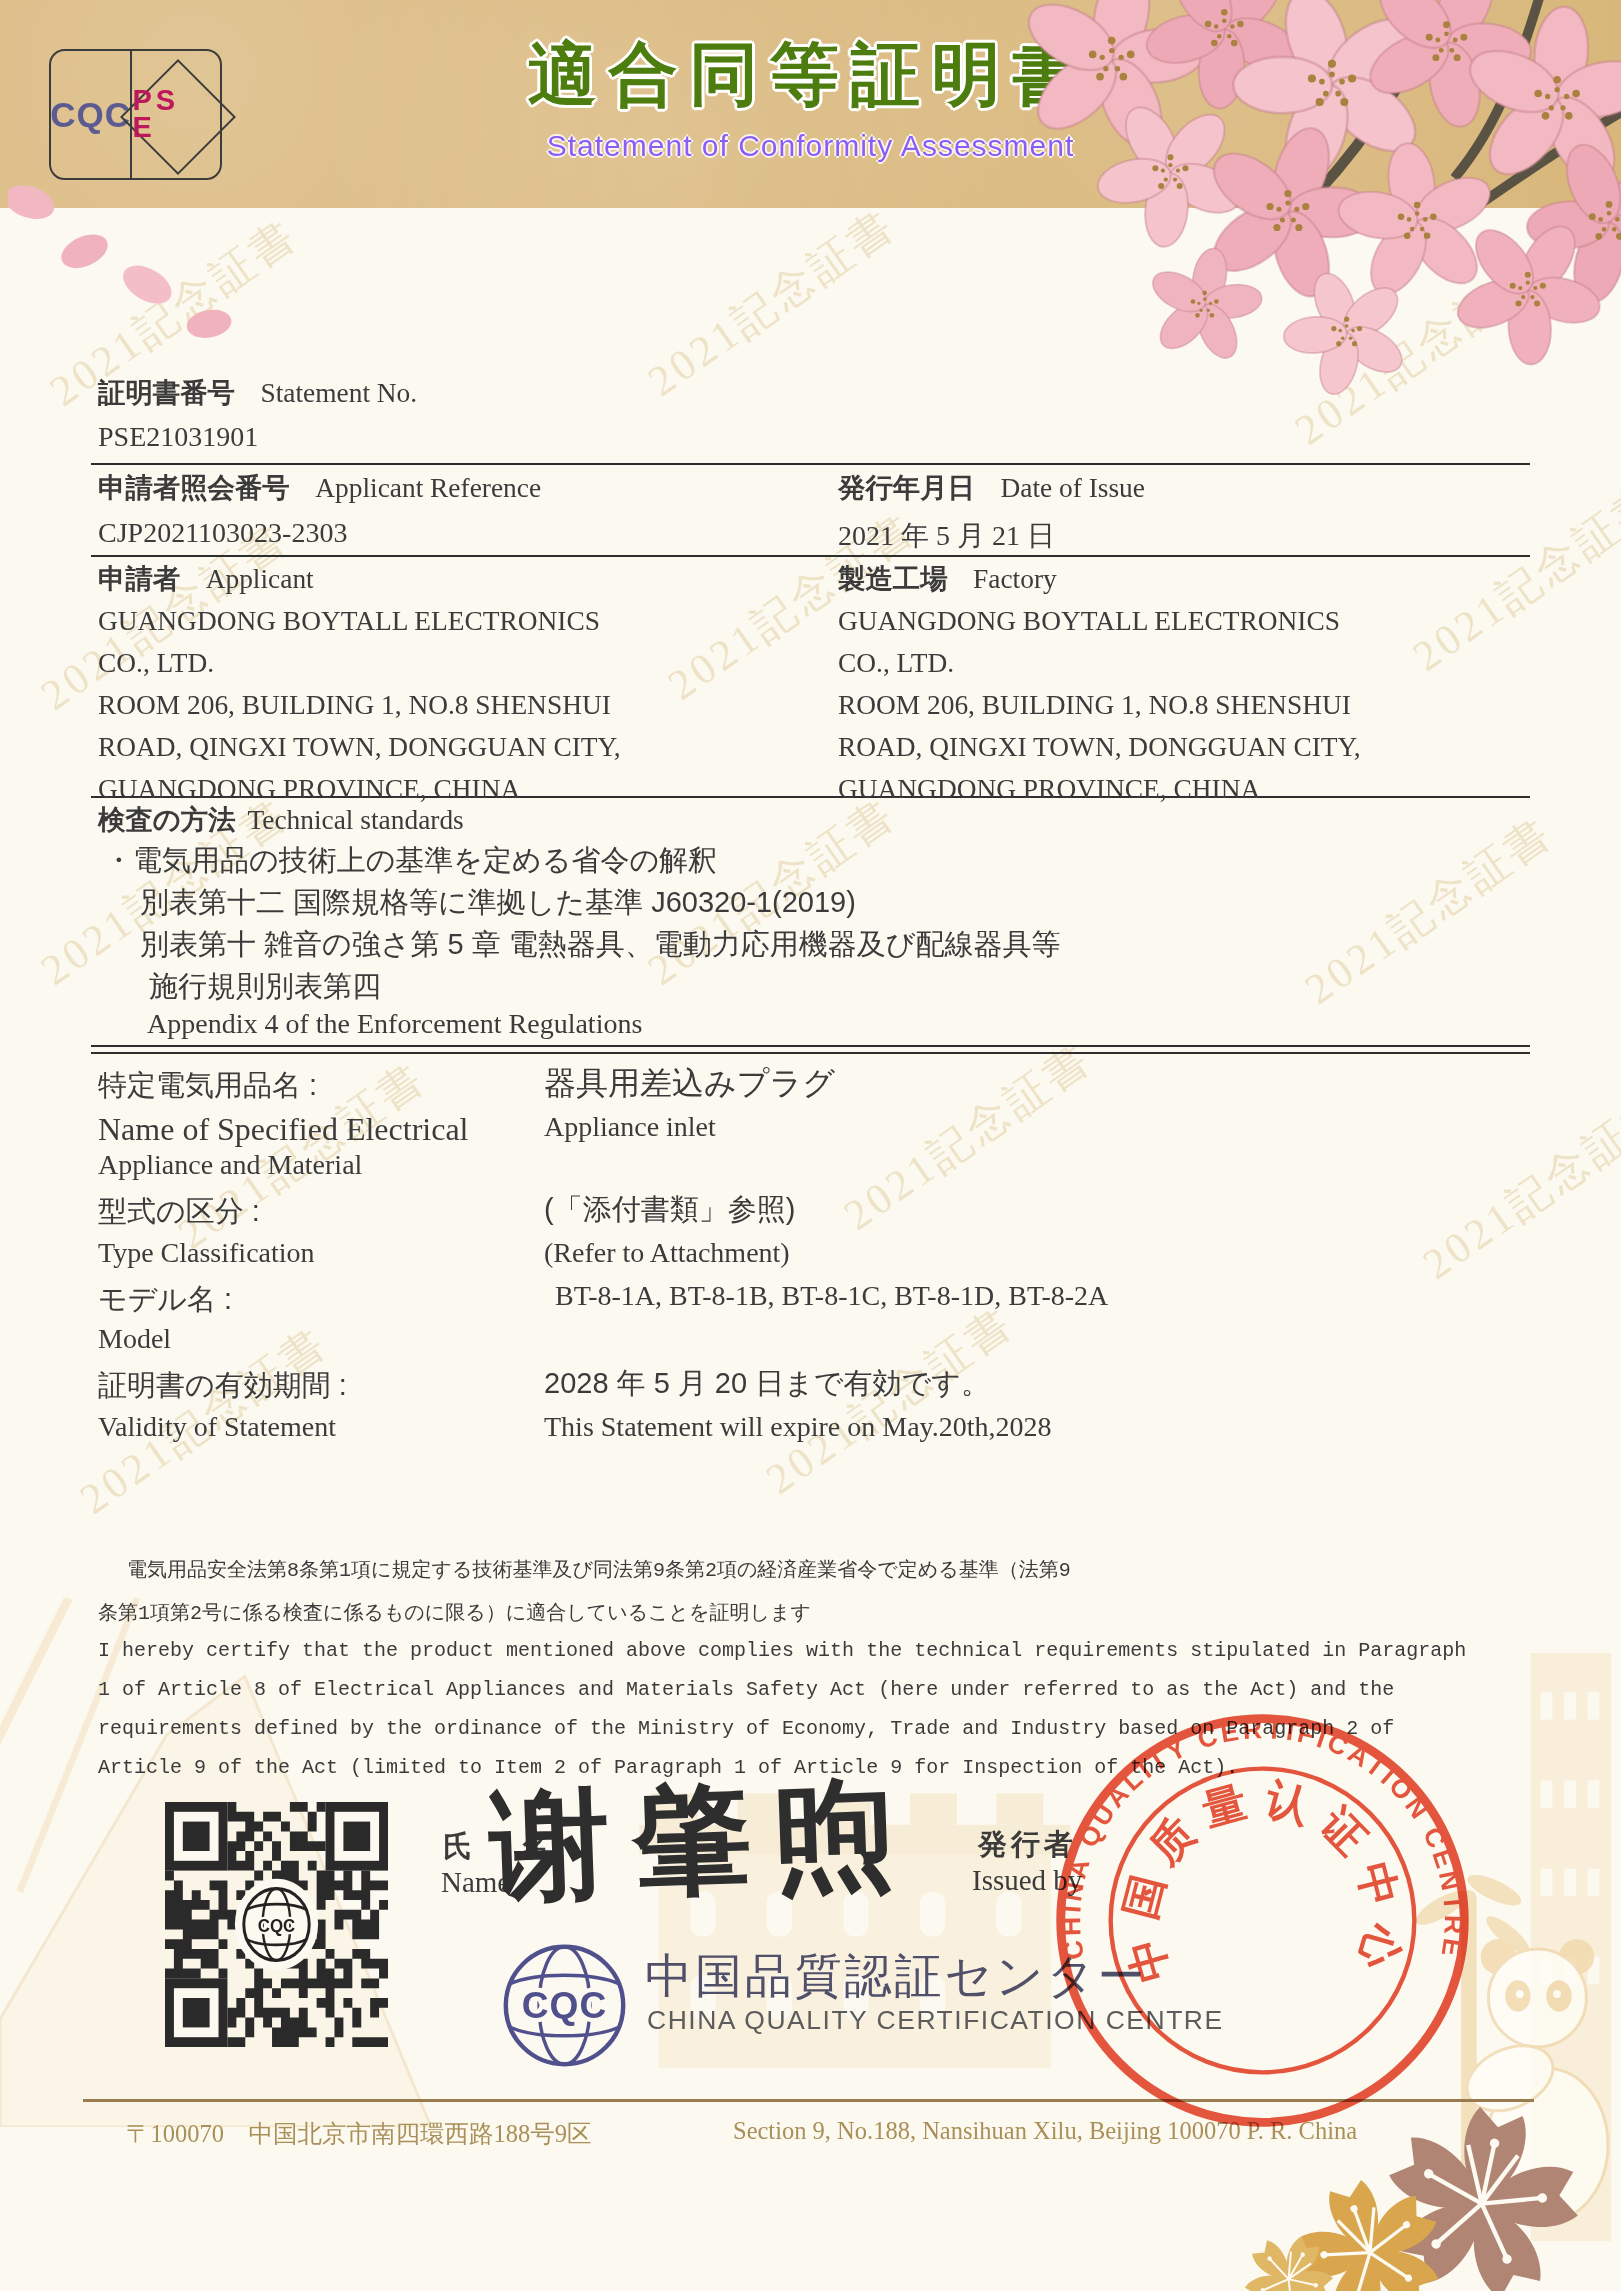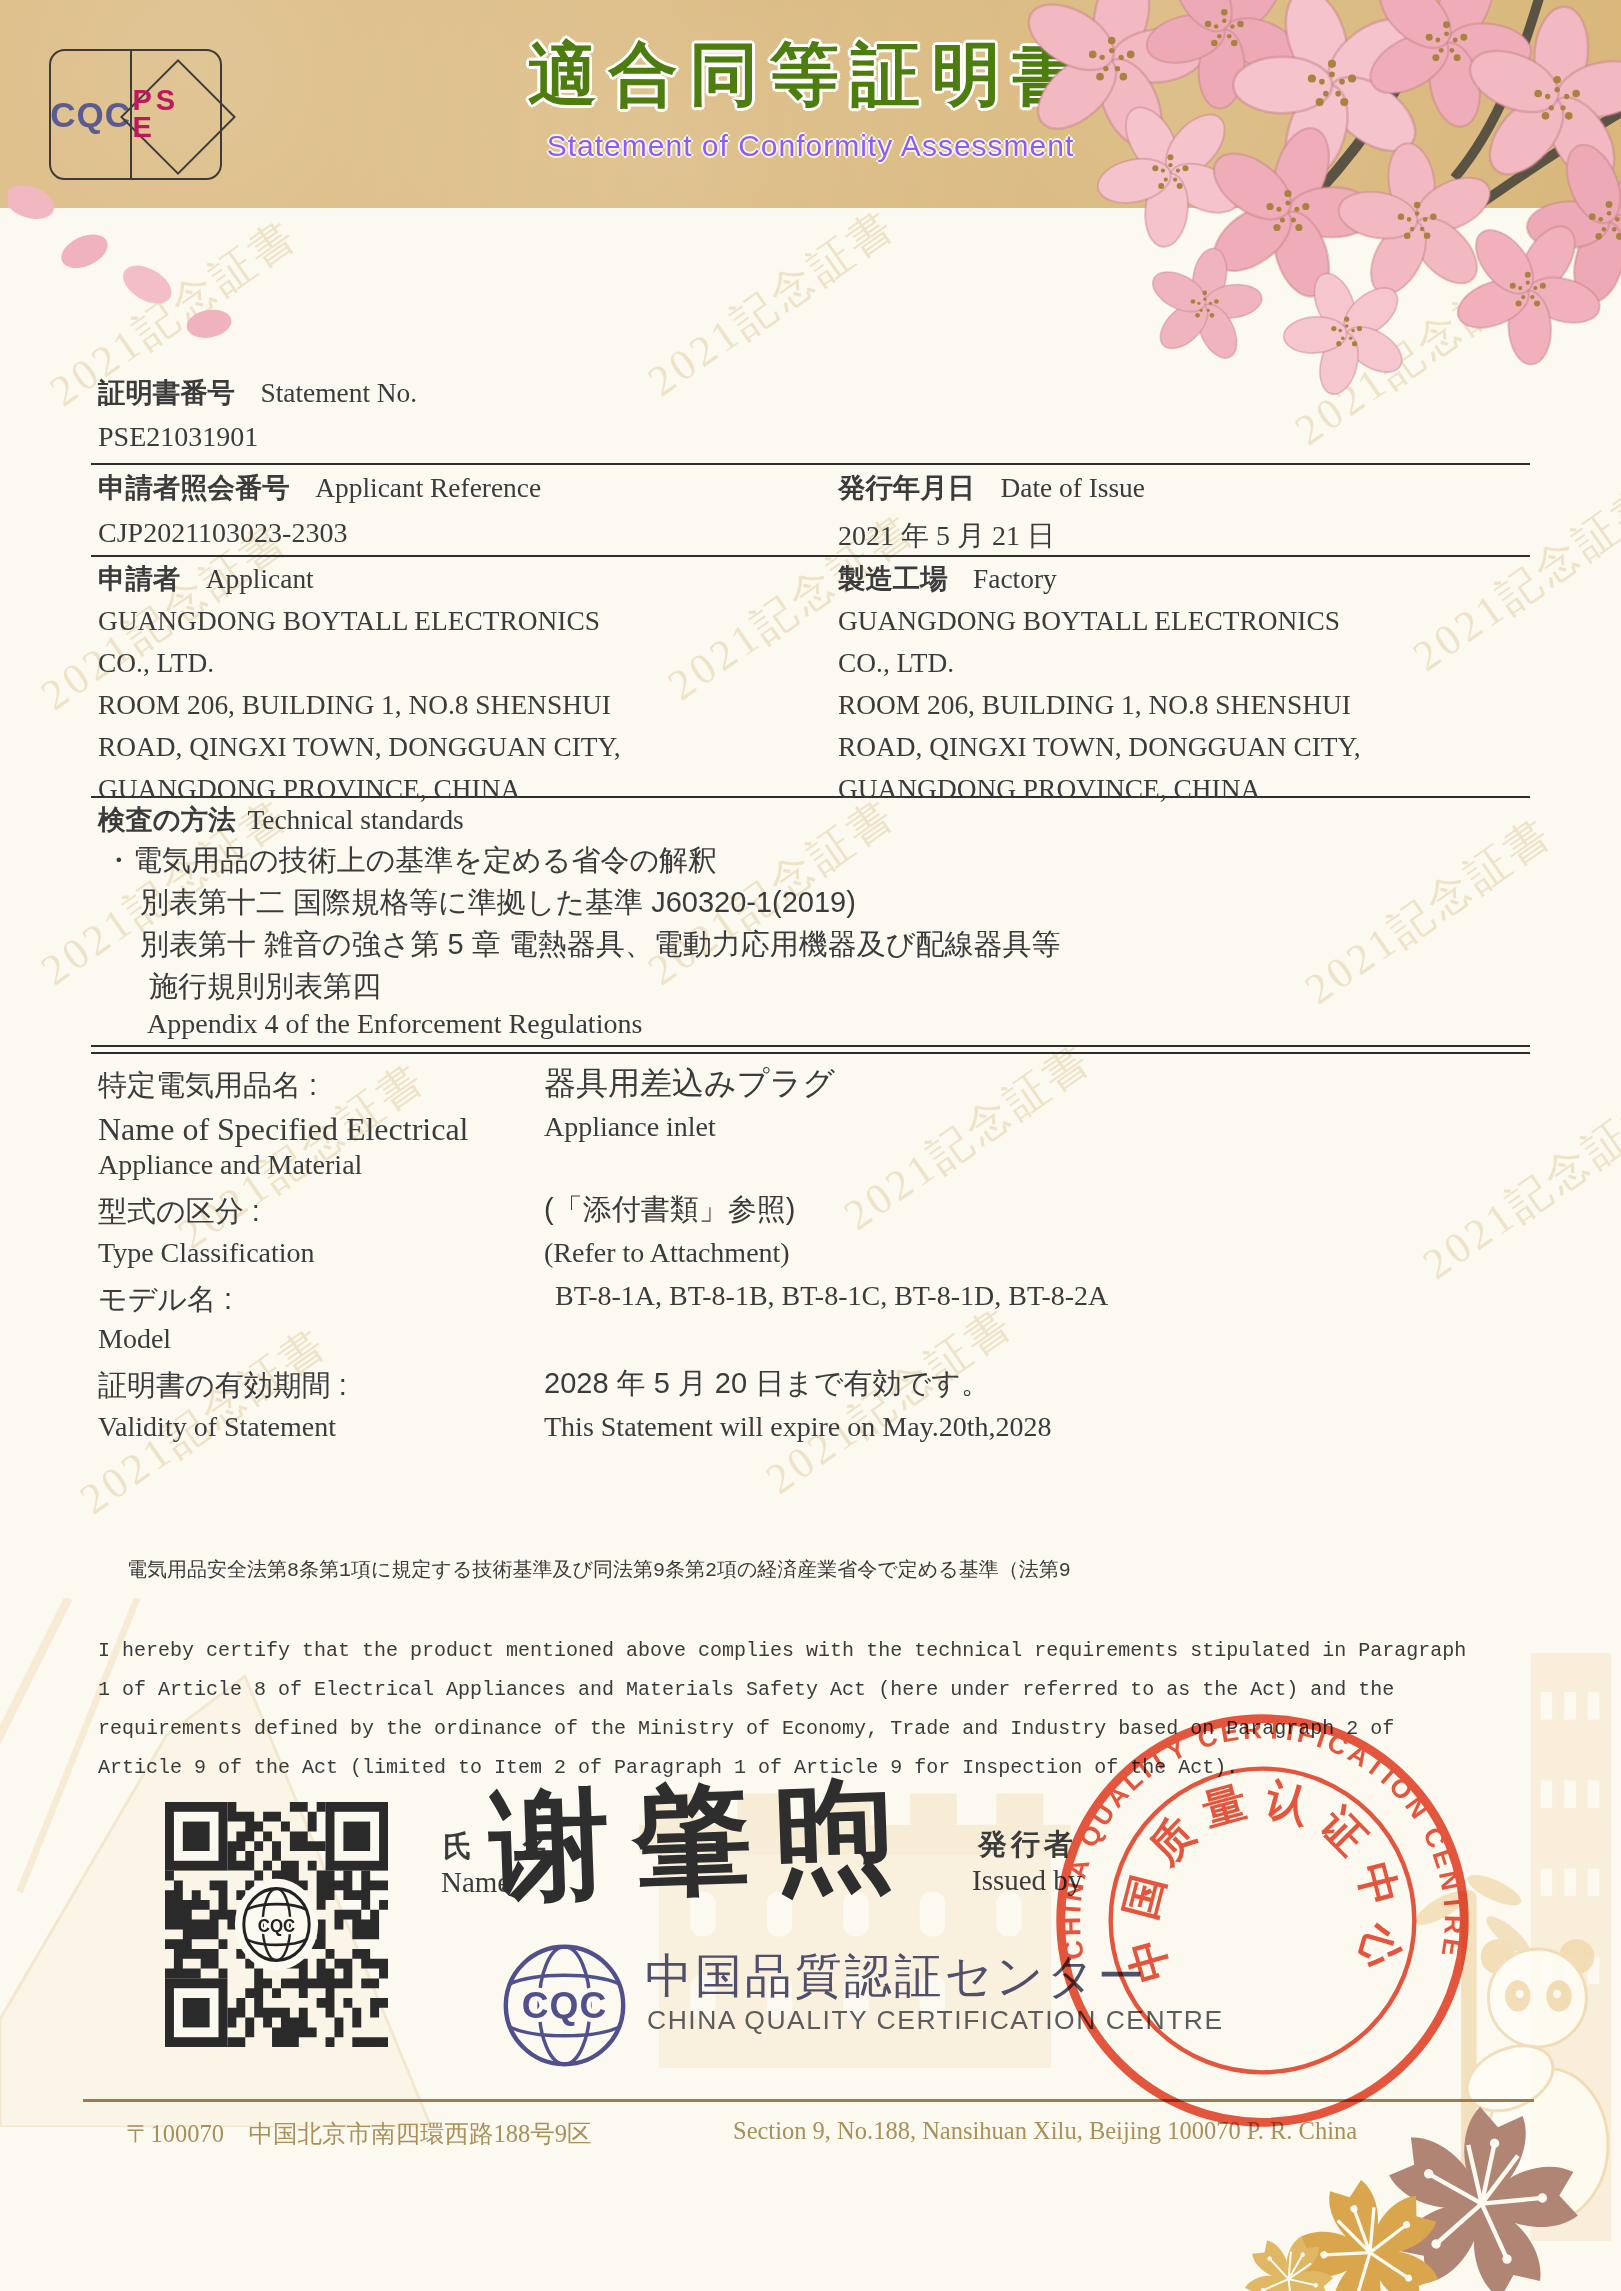--- a/index.html
+++ b/index.html
@@ -273,20 +273,21 @@
   <div class="abs tech" style="left:98px;top:1280px;">モデル名 :</div>
   <div class="abs en" style="left:555px;top:1280px;font-size:28px;z-index:5;">BT-8-1A, BT-8-1B, BT-8-1C, BT-8-1D, BT-8-2A</div>
   <div class="abs en" style="left:98px;top:1323px;font-size:28px;z-index:5;">Model</div>
 
   <div class="abs tech" style="left:98px;top:1366px;">証明書の有効期間 :</div>
   <div class="abs tech" style="left:544px;top:1364px;">2028 年 5 月 20 日まで有効です。</div>
   <div class="abs en" style="left:98px;top:1411px;font-size:28px;z-index:5;">Validity of Statement</div>
   <div class="abs en" style="left:544px;top:1411px;font-size:28px;z-index:5;">This Statement will expire on May.20th,2028</div>
 
   <div class="abs para" style="left:127px;top:1556px;">電気用品安全法第8条第1項に規定する技術基準及び同法第9条第2項の経済産業省令で定める基準（法第9</div>
+  <div class="abs para" style="left:98px;top:1599px;">条第1項第2号に係る検査に係るものに限る）に適合していることを証明します</div>
   <div class="abs para en" style="left:98px;top:1639px;">I hereby certify that the product mentioned above complies with the technical requirements stipulated in Paragraph</div>
   <div class="abs para en" style="left:98px;top:1678px;">1 of Article 8 of Electrical Appliances and Materials Safety Act (here under referred to as the Act) and the</div>
   <div class="abs para en" style="left:98px;top:1717px;">requirements defined by the ordinance of the Ministry of Economy, Trade and Industry based on Paragraph 2 of</div>
   <div class="abs para en" style="left:98px;top:1756px;">Article 9 of the Act (limited to Item 2 of Paragraph 1 of Article 9 for Inspection of the Act).</div>
 
   <svg class="abs" style="left:165px;top:1802px;z-index:5;" width="223" height="245" viewBox="0 0 225 225" preserveAspectRatio="none" xmlns="http://www.w3.org/2000/svg">
     <g id="qr-cells">
         <path d="M63,0h9v9h-9zM126,0h9v9h-9zM135,0h9v9h-9zM153,0h9v9h-9zM63,9h9v9h-9zM72,9h9v9h-9zM81,9h9v9h-9zM99,9h9v9h-9zM108,9h9v9h-9zM144,9h9v9h-9zM81,18h9v9h-9zM90,18h9v9h-9zM117,18h9v9h-9zM144,18h9v9h-9zM72,27h9v9h-9zM81,27h9v9h-9zM99,27h9v9h-9zM126,27h9v9h-9zM135,27h9v9h-9zM63,36h9v9h-9zM72,36h9v9h-9zM90,36h9v9h-9zM108,36h9v9h-9zM126,36h9v9h-9zM135,36h9v9h-9zM144,36h9v9h-9zM153,36h9v9h-9zM63,45h9v9h-9zM81,45h9v9h-9zM108,45h9v9h-9zM63,54h9v9h-9zM72,54h9v9h-9zM81,54h9v9h-9zM99,54h9v9h-9zM117,54h9v9h-9zM126,54h9v9h-9zM144,54h9v9h-9zM0,63h9v9h-9zM90,63h9v9h-9zM108,63h9v9h-9zM117,63h9v9h-9zM126,63h9v9h-9zM153,63h9v9h-9zM162,63h9v9h-9zM180,63h9v9h-9zM198,63h9v9h-9zM9,72h9v9h-9zM45,72h9v9h-9zM54,72h9v9h-9zM81,72h9v9h-9zM117,72h9v9h-9zM126,72h9v9h-9zM135,72h9v9h-9zM153,72h9v9h-9zM162,72h9v9h-9zM171,72h9v9h-9zM180,72h9v9h-9zM198,72h9v9h-9zM207,72h9v9h-9zM216,72h9v9h-9zM0,81h9v9h-9zM9,81h9v9h-9zM27,81h9v9h-9zM54,81h9v9h-9zM72,81h9v9h-9zM153,81h9v9h-9zM162,81h9v9h-9zM180,81h9v9h-9zM189,81h9v9h-9zM198,81h9v9h-9zM0,90h9v9h-9zM9,90h9v9h-9zM18,90h9v9h-9zM27,90h9v9h-9zM36,90h9v9h-9zM54,90h9v9h-9zM153,90h9v9h-9zM198,90h9v9h-9zM216,90h9v9h-9zM0,99h9v9h-9zM9,99h9v9h-9zM18,99h9v9h-9zM45,99h9v9h-9zM54,99h9v9h-9zM63,99h9v9h-9zM171,99h9v9h-9zM180,99h9v9h-9zM189,99h9v9h-9zM207,99h9v9h-9zM0,108h9v9h-9zM9,108h9v9h-9zM18,108h9v9h-9zM27,108h9v9h-9zM36,108h9v9h-9zM45,108h9v9h-9zM63,108h9v9h-9zM72,108h9v9h-9zM153,108h9v9h-9zM171,108h9v9h-9zM189,108h9v9h-9zM198,108h9v9h-9zM207,108h9v9h-9zM18,117h9v9h-9zM27,117h9v9h-9zM36,117h9v9h-9zM45,117h9v9h-9zM153,117h9v9h-9zM189,117h9v9h-9zM198,117h9v9h-9zM207,117h9v9h-9zM0,126h9v9h-9zM9,126h9v9h-9zM18,126h9v9h-9zM54,126h9v9h-9zM144,126h9v9h-9zM153,126h9v9h-9zM9,135h9v9h-9zM18,135h9v9h-9zM27,135h9v9h-9zM36,135h9v9h-9zM45,135h9v9h-9zM72,135h9v9h-9zM162,135h9v9h-9zM189,135h9v9h-9zM198,135h9v9h-9zM9,144h9v9h-9zM36,144h9v9h-9zM45,144h9v9h-9zM81,144h9v9h-9zM108,144h9v9h-9zM117,144h9v9h-9zM126,144h9v9h-9zM135,144h9v9h-9zM153,144h9v9h-9zM171,144h9v9h-9zM180,144h9v9h-9zM198,144h9v9h-9zM207,144h9v9h-9zM216,144h9v9h-9zM0,153h9v9h-9zM9,153h9v9h-9zM18,153h9v9h-9zM27,153h9v9h-9zM54,153h9v9h-9zM90,153h9v9h-9zM135,153h9v9h-9zM153,153h9v9h-9zM162,153h9v9h-9zM180,153h9v9h-9zM216,153h9v9h-9zM90,162h9v9h-9zM99,162h9v9h-9zM117,162h9v9h-9zM126,162h9v9h-9zM135,162h9v9h-9zM144,162h9v9h-9zM153,162h9v9h-9zM162,162h9v9h-9zM171,162h9v9h-9zM180,162h9v9h-9zM198,162h9v9h-9zM207,162h9v9h-9zM81,171h9v9h-9zM90,171h9v9h-9zM108,171h9v9h-9zM135,171h9v9h-9zM162,171h9v9h-9zM72,180h9v9h-9zM90,180h9v9h-9zM153,180h9v9h-9zM162,180h9v9h-9zM180,180h9v9h-9zM207,180h9v9h-9zM216,180h9v9h-9zM63,189h9v9h-9zM72,189h9v9h-9zM90,189h9v9h-9zM99,189h9v9h-9zM108,189h9v9h-9zM117,189h9v9h-9zM135,189h9v9h-9zM162,189h9v9h-9zM189,189h9v9h-9zM207,189h9v9h-9zM63,198h9v9h-9zM81,198h9v9h-9zM99,198h9v9h-9zM117,198h9v9h-9zM126,198h9v9h-9zM135,198h9v9h-9zM171,198h9v9h-9zM189,198h9v9h-9zM81,207h9v9h-9zM108,207h9v9h-9zM117,207h9v9h-9zM126,207h9v9h-9zM135,207h9v9h-9zM144,207h9v9h-9zM171,207h9v9h-9zM63,216h9v9h-9zM72,216h9v9h-9zM108,216h9v9h-9zM117,216h9v9h-9zM126,216h9v9h-9zM162,216h9v9h-9zM189,216h9v9h-9zM198,216h9v9h-9zM207,216h9v9h-9zM216,216h9v9h-9z" fill="#2a2a2a"></path>
       </g>
     <g>

